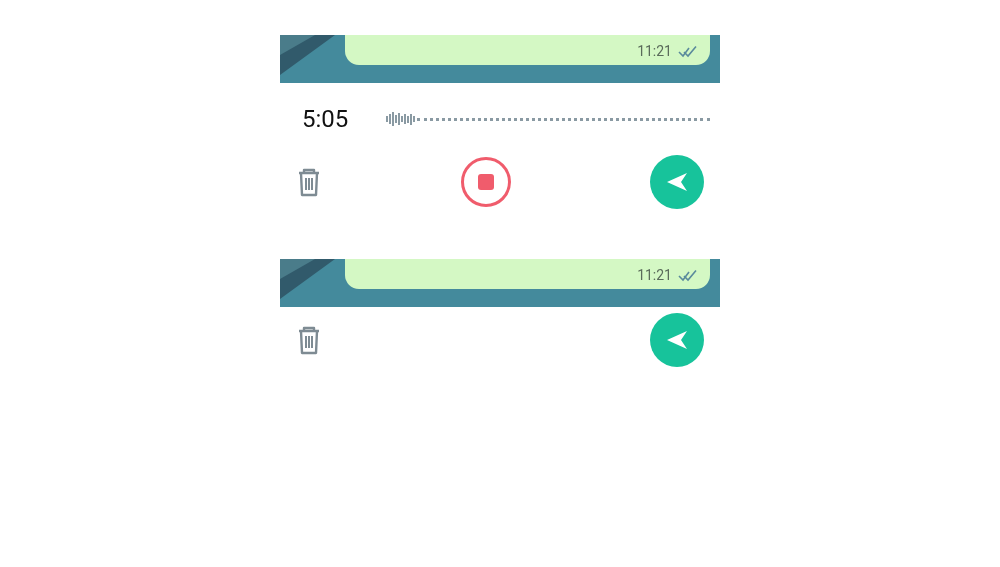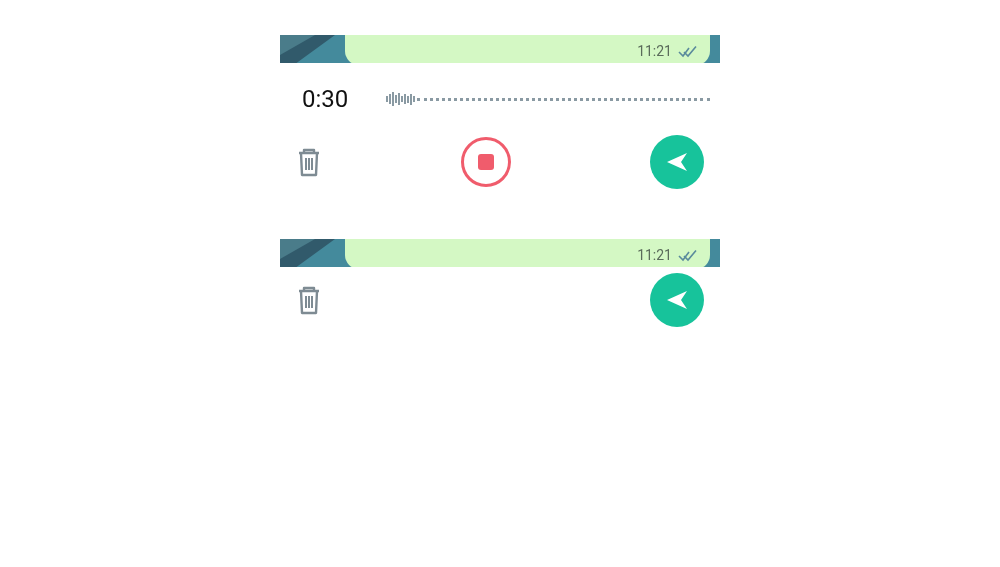--- a/index.html
+++ b/index.html
@@ -11,21 +11,21 @@
     display: flex;
     flex-direction: column;
     align-items: center;
     padding-top: 35px;
   }
   .panel {
     width: 440px;
     margin-bottom: 50px;
   }
   .msg-strip {
-    height: 28px;
+    height: 48px;
     background: #448a9c;
     position: relative;
     overflow: hidden;
     display: flex;
     align-items: center;
     justify-content: flex-end;
     padding-right: 10px;
   }
   .triangle-a {
     position: absolute;
@@ -167,21 +167,21 @@
       <span class="ticks">
         <svg width="20" height="14" viewBox="0 0 20 14">
             <path d="M1 7 L5 11 L11 3" stroke="#5a8a9c" stroke-width="1.6" fill="none"></path>
             <path d="M6 7 L10 11 L18 1.5" stroke="#5a8a9c" stroke-width="1.6" fill="none"></path>
           </svg>
       </span>
     </div>
   </div>
 
   <div class="rec-row">
-    <div class="rec-time">0:30</div>
+    <div class="rec-time">5:05</div>
     <div class="wave-dots">
       <div class="wave-bars">
         <span style="height:6px"></span>
           <span style="height:10px"></span>
           <span style="height:14px"></span>
         <span style="height:8px"></span>
           <span style="height:12px"></span>
           <span style="height:6px"></span>
         <span style="height:10px"></span>
           <span style="height:7px"></span>

